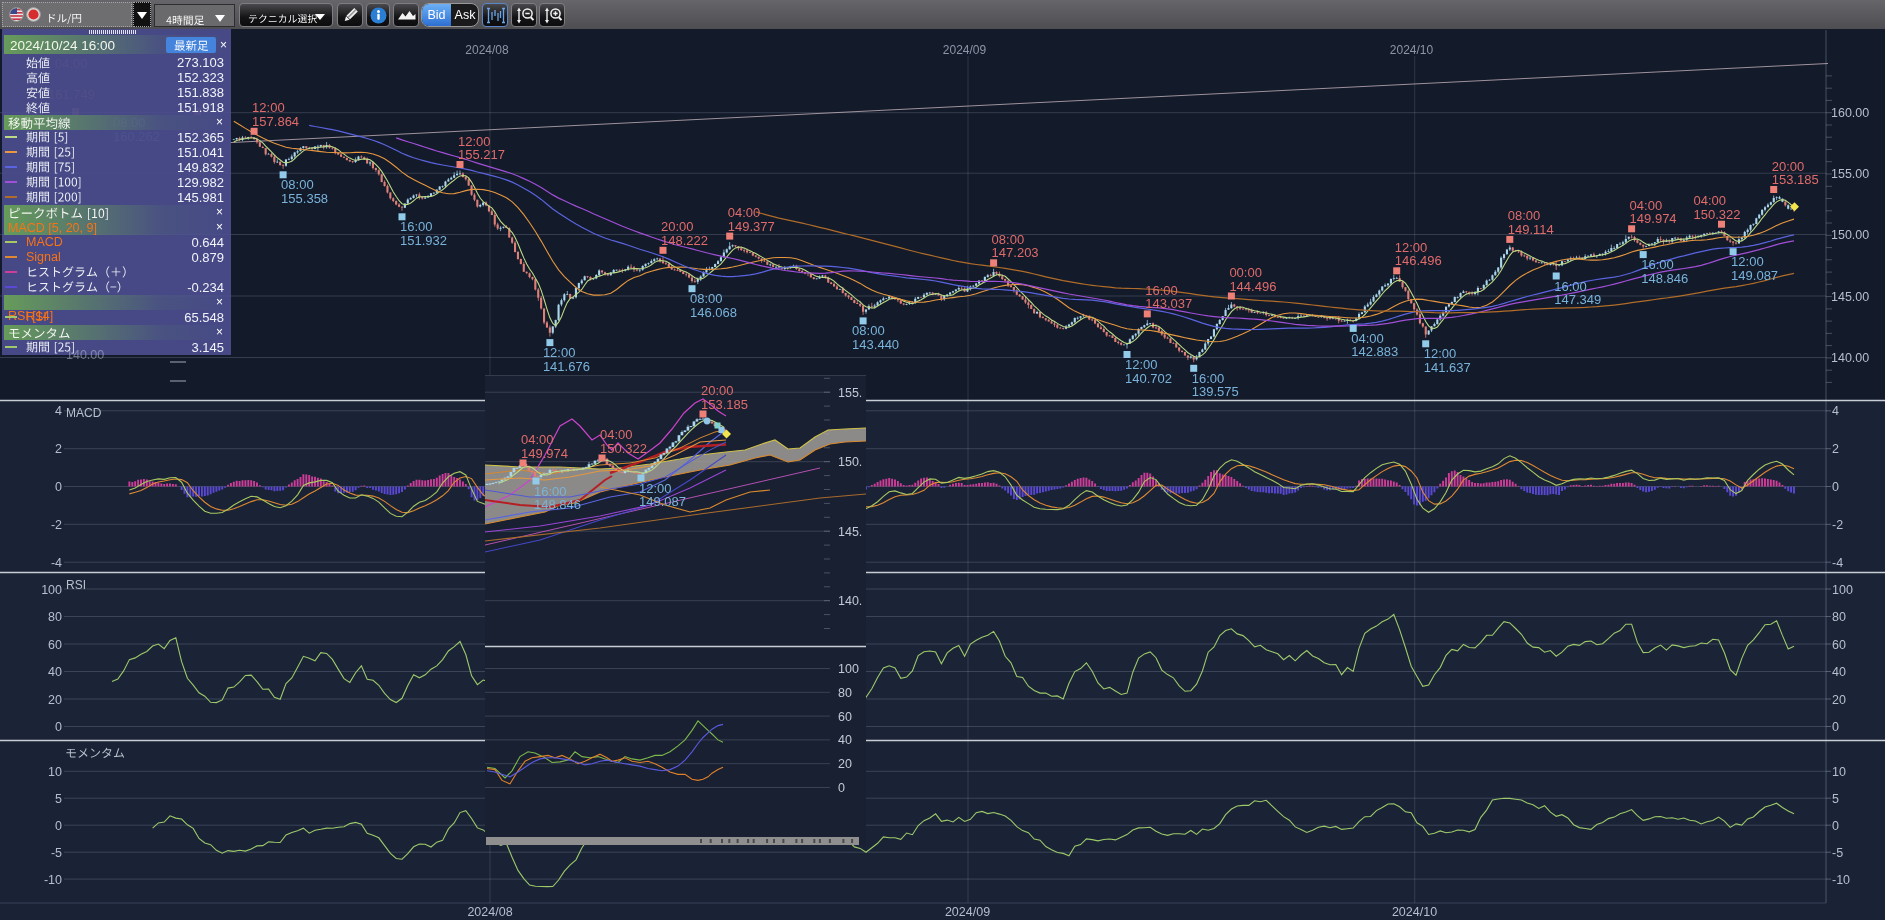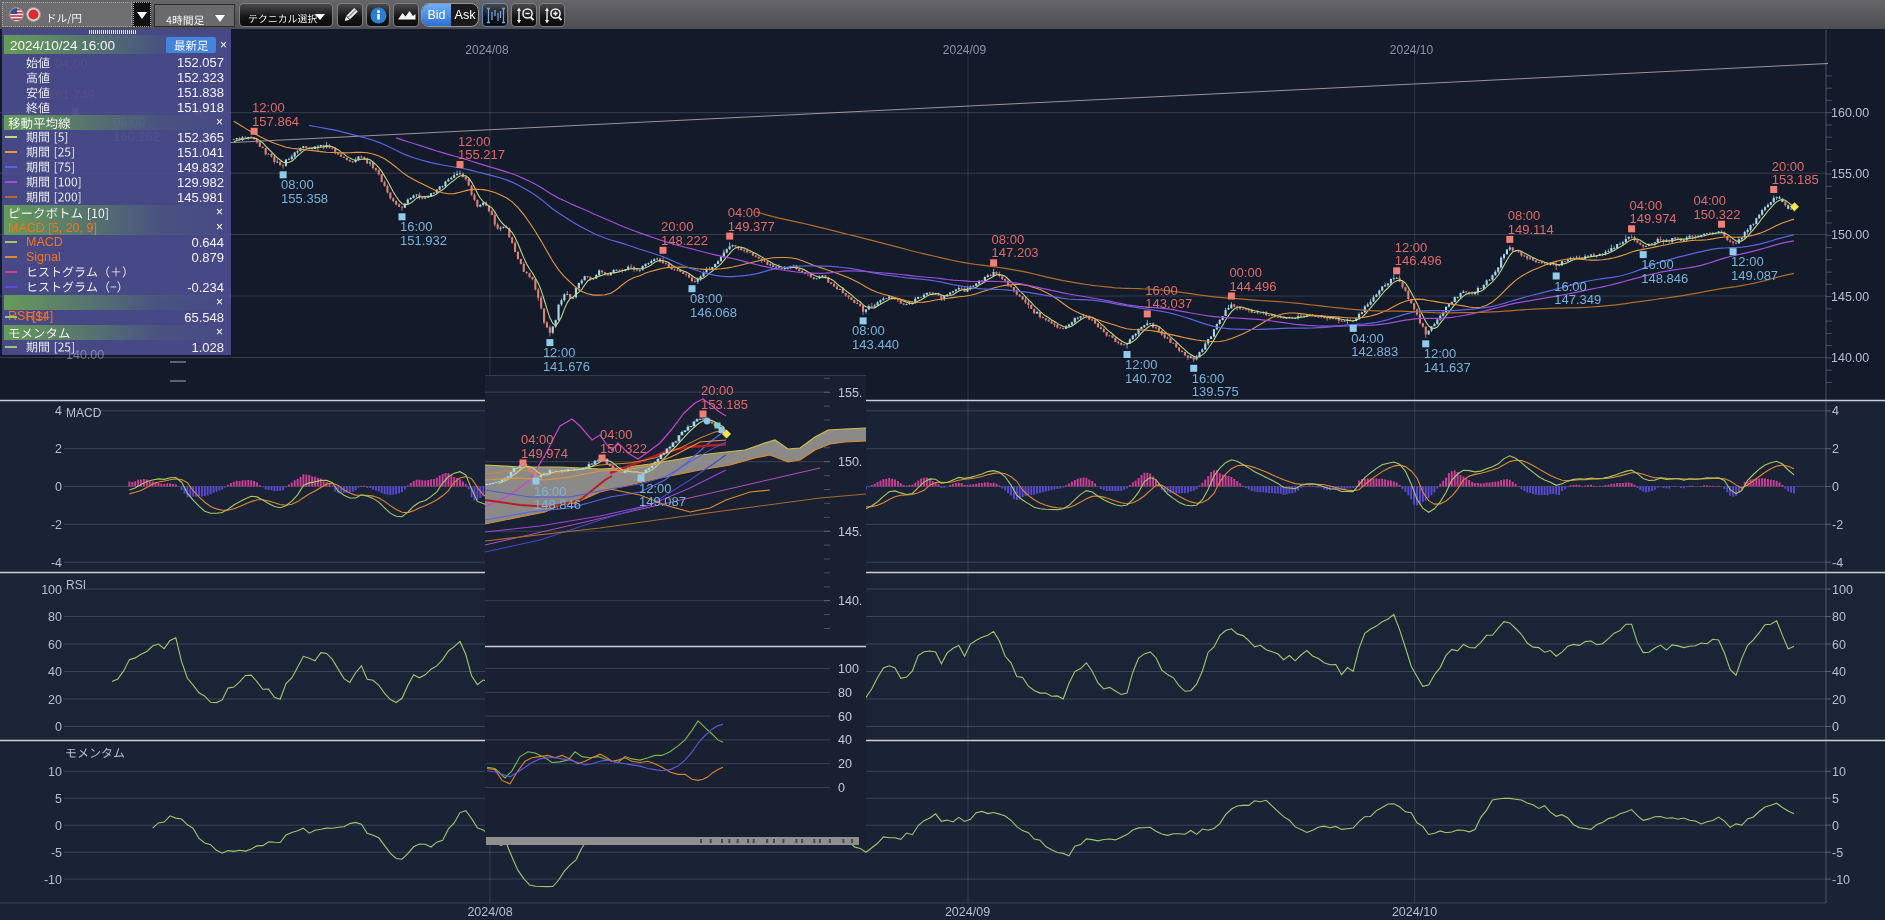--- a/index.html
+++ b/index.html
@@ -292,21 +292,21 @@
     </svg>
     <div class="xm" style="top:10px;left:218px">×</div>
     <svg style="position:absolute;left:23.5px;top:26.5px;overflow:visible" width="26" height="15">
       <g transform="translate(0,11.4)">
         <g fill="#f2f3f8">
           <use href="#q16" transform="translate(0.0,0) scale(0.01200)"></use>
           <use href="#q17" transform="translate(12.0,0) scale(0.01200)"></use>
         </g>
       </g>
     </svg>
-    <div class="pv" style="top:26px">152.057</div>
+    <div class="pv" style="top:26px">273.103</div>
     <svg style="position:absolute;left:23.5px;top:41.5px;overflow:visible" width="26" height="15">
       <g transform="translate(0,11.4)">
         <g fill="#f2f3f8">
           <use href="#q18" transform="translate(0.0,0) scale(0.01200)"></use>
           <use href="#q17" transform="translate(12.0,0) scale(0.01200)"></use>
         </g>
       </g>
     </svg>
     <div class="pv" style="top:41px">152.323</div>
     <svg style="position:absolute;left:23.5px;top:56.5px;overflow:visible" width="26" height="15">
@@ -496,21 +496,21 @@
         <g fill="#f2f3f8">
           <use href="#q26" transform="translate(0.0,0) scale(0.01200)"></use>
           <use href="#q6" transform="translate(12.0,0) scale(0.01200)"></use>
           <use href="#q27" transform="translate(27.6,0) scale(0.01200)"></use>
           <use href="#q30" transform="translate(31.7,0) scale(0.01200)"></use>
           <use href="#q28" transform="translate(38.3,0) scale(0.01200)"></use>
           <use href="#q29" transform="translate(45.0,0) scale(0.01200)"></use>
         </g>
       </g>
     </svg>
-    <div class="pv" style="top:311px">1.028</div>
+    <div class="pv" style="top:311px">3.145</div>
   </div>
 <svg style="position:absolute;left:0;top:0" width="260" height="400">
     <text x="66" y="359" class="ax" opacity="0.55" font-size="15">140.00</text>
     <line x1="170" y1="362" x2="186" y2="362" stroke="rgba(200,205,225,0.4)" stroke-width="2"></line>
     <line x1="170" y1="381" x2="186" y2="381" stroke="rgba(200,205,225,0.4)" stroke-width="2"></line>
     <line x1="89" y1="32" x2="137" y2="32" stroke="rgba(255,255,255,0.85)" stroke-width="4" stroke-dasharray="1 1"></line>
   </svg>
 <svg style="position:absolute;left:485px;top:375px" width="381" height="470" viewBox="485 375 381 470">
     <rect x="485" y="375" width="381" height="470" fill="#182031"></rect>
     <line x1="485" y1="375.5" x2="866" y2="375.5" stroke="#333b4c" stroke-width="1"></line>

